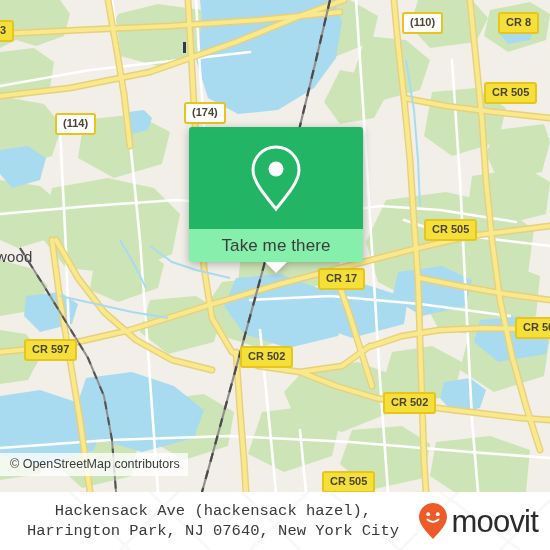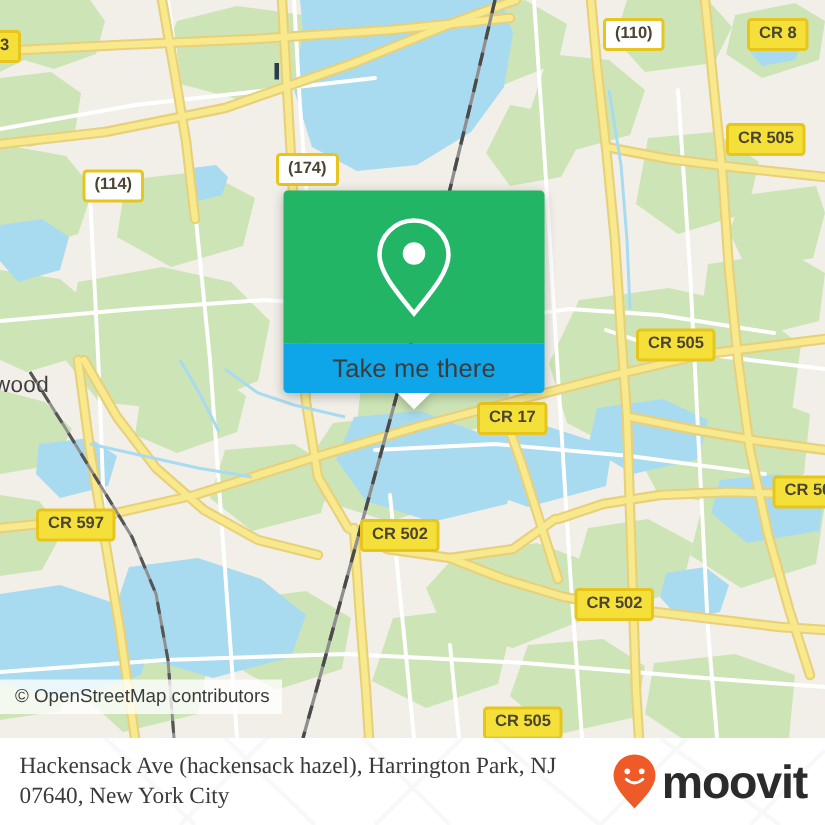--- a/index.html
+++ b/index.html
@@ -94,21 +94,21 @@
     background: #22b565;
     border-radius: 3px 3px 0 0;
     display: flex;
     align-items: center;
     justify-content: center;
   }
   .popup-pin-icon svg { display: block; }
   .popup-foot {
     position: relative;
     height: 33px;
-    background: #0ea5e9;
+    background: #86efac;
     border-radius: 0 0 3px 3px;
     display: flex;
     align-items: center;
     justify-content: center;
   }
   .popup-foot-label {
     font-family: "Liberation Sans", sans-serif;
     font-size: 17px;
     color: #3c3c3c;
     letter-spacing: .1px;
@@ -145,37 +145,38 @@
   .footer-inner {
     position: relative;
     height: 100%;
     display: flex;
     align-items: center;
     justify-content: space-between;
     padding: 0 12px 0 13px;
     box-sizing: border-box;
   }
   .footer-address {
-    font-family: Liberation Serif, serif;
+    font-family: Liberation Mono, monospace;
     font-size: 15.5px;
     line-height: 1.32;
     color: #3a3a3a;
     max-width: 400px;
+    text-align: center;
   }
   .brand {
     display: flex;
     align-items: center;
     gap: 3px;
     flex: 0 0 auto;
   }
   .brand-mark svg { display: block; }
   .brand-word {
     font-family: "Liberation Sans", sans-serif;
     font-size: 31px;
-    font-weight: bold;
+    font-weight: normal;
     color: #2b2b2b;
     letter-spacing: -0.8px;
     line-height: 1;
   }
 </style>
 </head>
 <body>
 
 <div class="screen">
 

